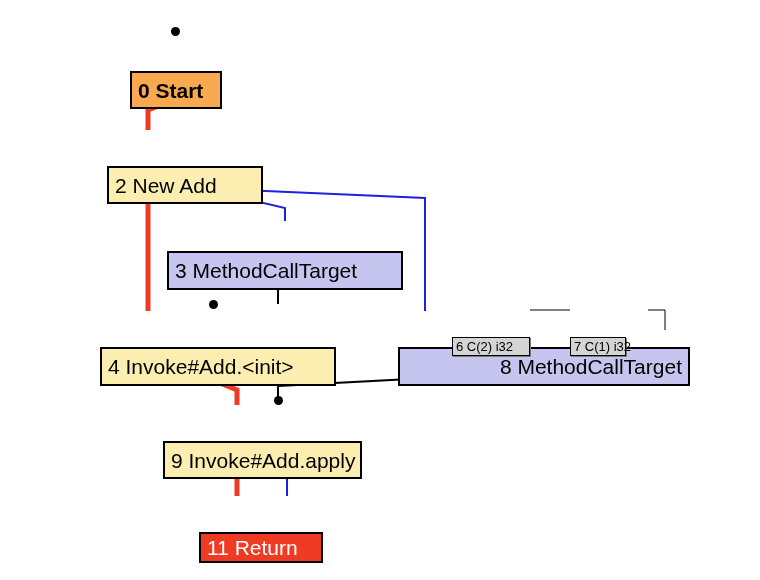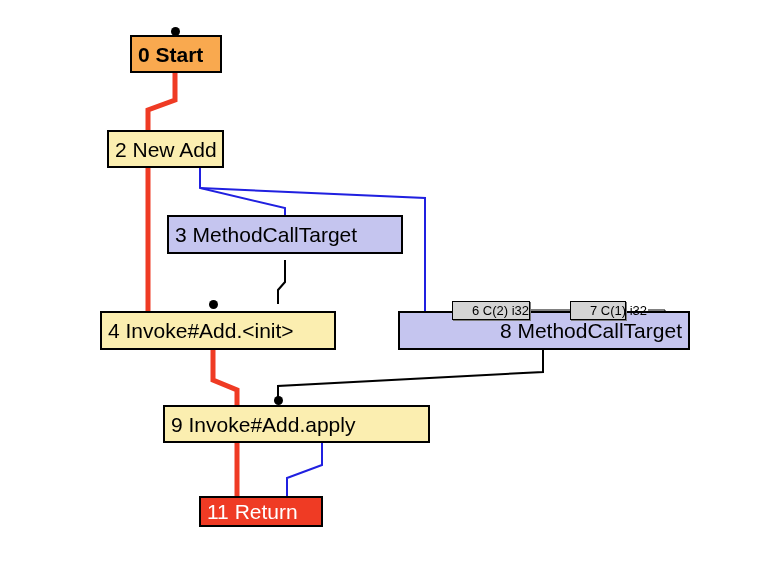--- a/index.html
+++ b/index.html
@@ -26,20 +26,21 @@
   }
   .node {
     position: absolute;
     box-sizing: border-box;
     border: 2px solid #000000;
     display: flex;
     align-items: center;
     justify-content: flex-start;
     white-space: nowrap;
     line-height: 1;
+    margin-top: 36px;
   }
   .node-label {
     display: block;
     padding: 0 6px;
   }
   .n-start {
     background: #f9a94f;
     color: #000000;
     font-weight: bold;
     font-size: 21px;
@@ -59,21 +60,20 @@
     color: #ffffff;
     font-size: 21px;
   }
   .n-const {
     background: #d4d4d4;
     color: #000000;
     font-size: 13px;
     border: 1px solid #000000;
     box-shadow: 1px 1px 0 #7a7a7a;
     z-index: 5;
-    padding-left: 16px;
   }
   .n-const .node-label {
     padding: 0 3px;
   }
   .anchor-dot {
     position: absolute;
     width: 9px;
     height: 9px;
     border-radius: 50%;
     background: #000000;
@@ -98,39 +98,39 @@
         <polyline points="322,443 322,465 287,478 287,496" fill="none" stroke="#2020e0" stroke-width="2" stroke-linejoin="miter" stroke-linecap="butt"></polyline>
         <polyline points="530,310 570,310" fill="none" stroke="#000000" stroke-width="1" stroke-linejoin="miter" stroke-linecap="butt"></polyline>
         <polyline points="648,310 665,310 665,330" fill="none" stroke="#000000" stroke-width="1" stroke-linejoin="miter" stroke-linecap="butt"></polyline>
       </g>
   </svg>
 
   <div id="nodes-group">
       <div class="node n-start" style="left: 130px; top: 35px; width: 92px; height: 38px;">
         <span class="node-label">0 Start</span>
       </div>
-      <div class="node n-yellow" style="left: 107px; top: 130px; width: 117px; height: 38px;">
+      <div class="node n-yellow" style="left: 107px; top: 130px; width: 156px; height: 38px;">
         <span class="node-label">2 New Add</span>
       </div>
       <div class="node n-purple" style="left: 167px; top: 215px; width: 236px; height: 39px;">
         <span class="node-label">3 MethodCallTarget</span>
       </div>
       <div class="node n-yellow" style="left: 100px; top: 311px; width: 236px; height: 39px;">
         <span class="node-label">4 Invoke#Add.&lt;init&gt;</span>
       </div>
       <div class="node n-const" style="left: 452px; top: 301px; width: 78px; height: 19px;">
         <span class="node-label">6 C(2) i32</span>
       </div>
       <div class="node n-const" style="left: 570px; top: 301px; width: 56px; height: 19px;">
         <span class="node-label">7 C(1) i32</span>
       </div>
       <div class="node n-purple" style="left: 398px; top: 311px; width: 292px; height: 39px; justify-content: flex-end;">
         <span class="node-label">8 MethodCallTarget</span>
       </div>
-      <div class="node n-yellow" style="left: 163px; top: 405px; width: 267px; height: 38px;">
+      <div class="node n-yellow" style="left: 163px; top: 405px; width: 199px; height: 38px;">
         <span class="node-label">9 Invoke#Add.apply</span>
       </div>
       <div class="node n-red" style="left: 199px; top: 496px; width: 124px; height: 31px;">
         <span class="node-label">11 Return</span>
       </div>
     </div>
   <div id="dots-group">
       <div class="anchor-dot" style="left: 171px; top: 27px;"></div>
       <div class="anchor-dot" style="left: 209px; top: 300px;"></div>
       <div class="anchor-dot" style="left: 274px; top: 396px;"></div>

